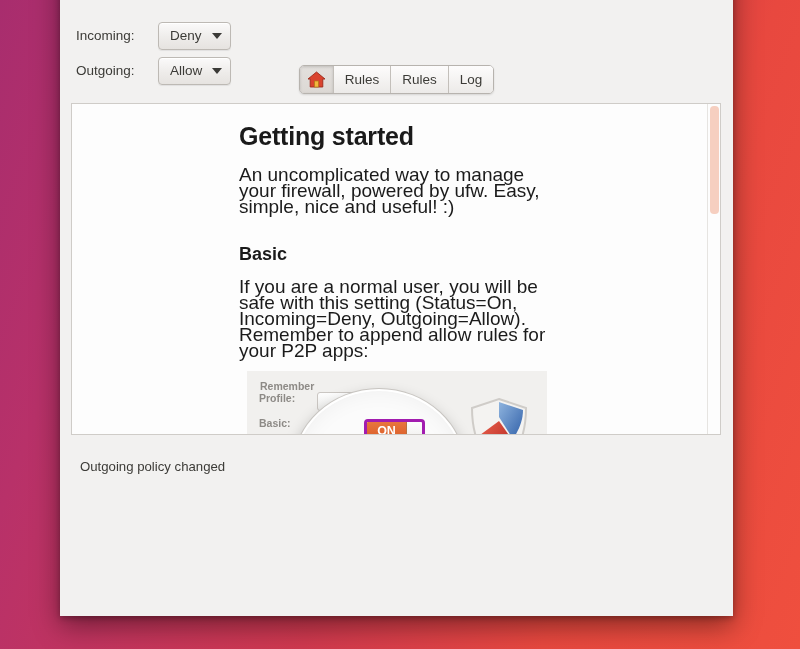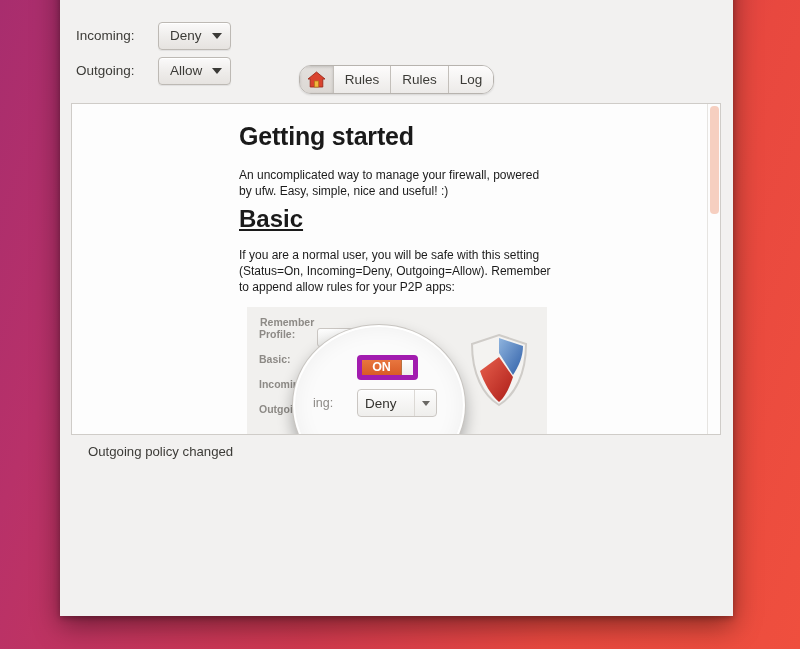--- a/index.html
+++ b/index.html
@@ -55,21 +55,21 @@
   
   .tabbar {
     position:absolute;
     left:0; right:0; top:215px;
     display:flex; justify-content:center;
   }
   .tabs {
     display:flex; align-items:stretch;
     height:29px;
     border:1px solid #b7b3ae;
-    border-radius:12px;
+    border-radius:5px;
     background:linear-gradient(to bottom,#fcfbfb,#ebe9e7);
     box-shadow:0 1px 2px rgba(0,0,0,0.12), inset 0 1px 0 #fff;
     overflow:hidden;
   }
   .tab {
     display:flex; align-items:center; justify-content:center;
     padding:0 11px;
     font-size:13.5px; color:#3c3b37;
     border-left:1px solid #c3bfba;
     background:linear-gradient(to bottom,#fdfcfc,#eceae8);
@@ -100,26 +100,25 @@
     position:absolute;
     left:0; top:0; right:14px;
     padding:18px 28px 0 167px;
   }
   h1.title {
     font-size:25px; font-weight:bold; color:#1a1a1a;
     letter-spacing:-0.2px;
     margin-bottom:16px;
   }
   h2.sub {
-    font-size:24px; font-weight:bold; color:#1a1a1a;
-    margin:6px 0 14px 0;
-    text-decoration:underline;
+    font-size:18px; font-weight:bold; color:#1a1a1a;
+    margin:29px 0 14px 0;
   }
   p.body {
-    font-size:12px; line-height:16px; color:#1b1b1b;
+    font-size:19px; line-height:16px; color:#1b1b1b;
     max-width:312px;
   }
 
   .shot {
     margin:12px 0 0 8px;
     position:relative;
     width:300px; height:188px;
     background:#f1f0ee;
     overflow:hidden;
   }
@@ -157,23 +156,24 @@
   .lens-content {
     position:absolute; left:0; top:0; width:100%; height:100%;
     padding:22px 0 0 18px;
   }
   .l-row { display:flex; align-items:center; height:36px; }
   .l-lab {
     width:44px; font-size:12.5px; font-weight:normal; color:#8d8a86;
   }
   .toggle {
     width:61px; height:25px;
-    border:5px solid #a21caf; border-radius:4px;
+    border:3px solid #a21caf; border-radius:4px;
     display:flex; overflow:hidden;
     box-shadow:inset 0 1px 0 rgba(255,255,255,0.4);
+    margin-left:7px;
   }
   .toggle .on {
     flex:0 0 39px;
     background:linear-gradient(to bottom,#e8763e,#d95b26);
     color:#fff; font-size:12.5px; font-weight:bold;
     display:flex; align-items:center; justify-content:center;
   }
   .toggle .knob {
     flex:1;
     background:linear-gradient(to bottom,#fdfdfd,#efeeec);
@@ -213,22 +213,22 @@
     position:absolute; left:2px; top:2px;
     width:9px; height:108px;
     border-radius:4px;
     background:#f6cfc0;
   }
 
   
   .statusbar {
     position:absolute; left:0; right:0; top:594px;
     height:30px;
-    padding-left:28px;
-    display:flex; align-items:flex-start;
+    padding-left:20px;
+    display:flex; align-items:flex-end;
     font-size:13.2px; color:#3c3b37;
   }
 </style>
 </head>
 <body>
 
 <div class="window">
 
   <div class="controls">
     <div class="ctl-row" style="margin-top:168px;">

